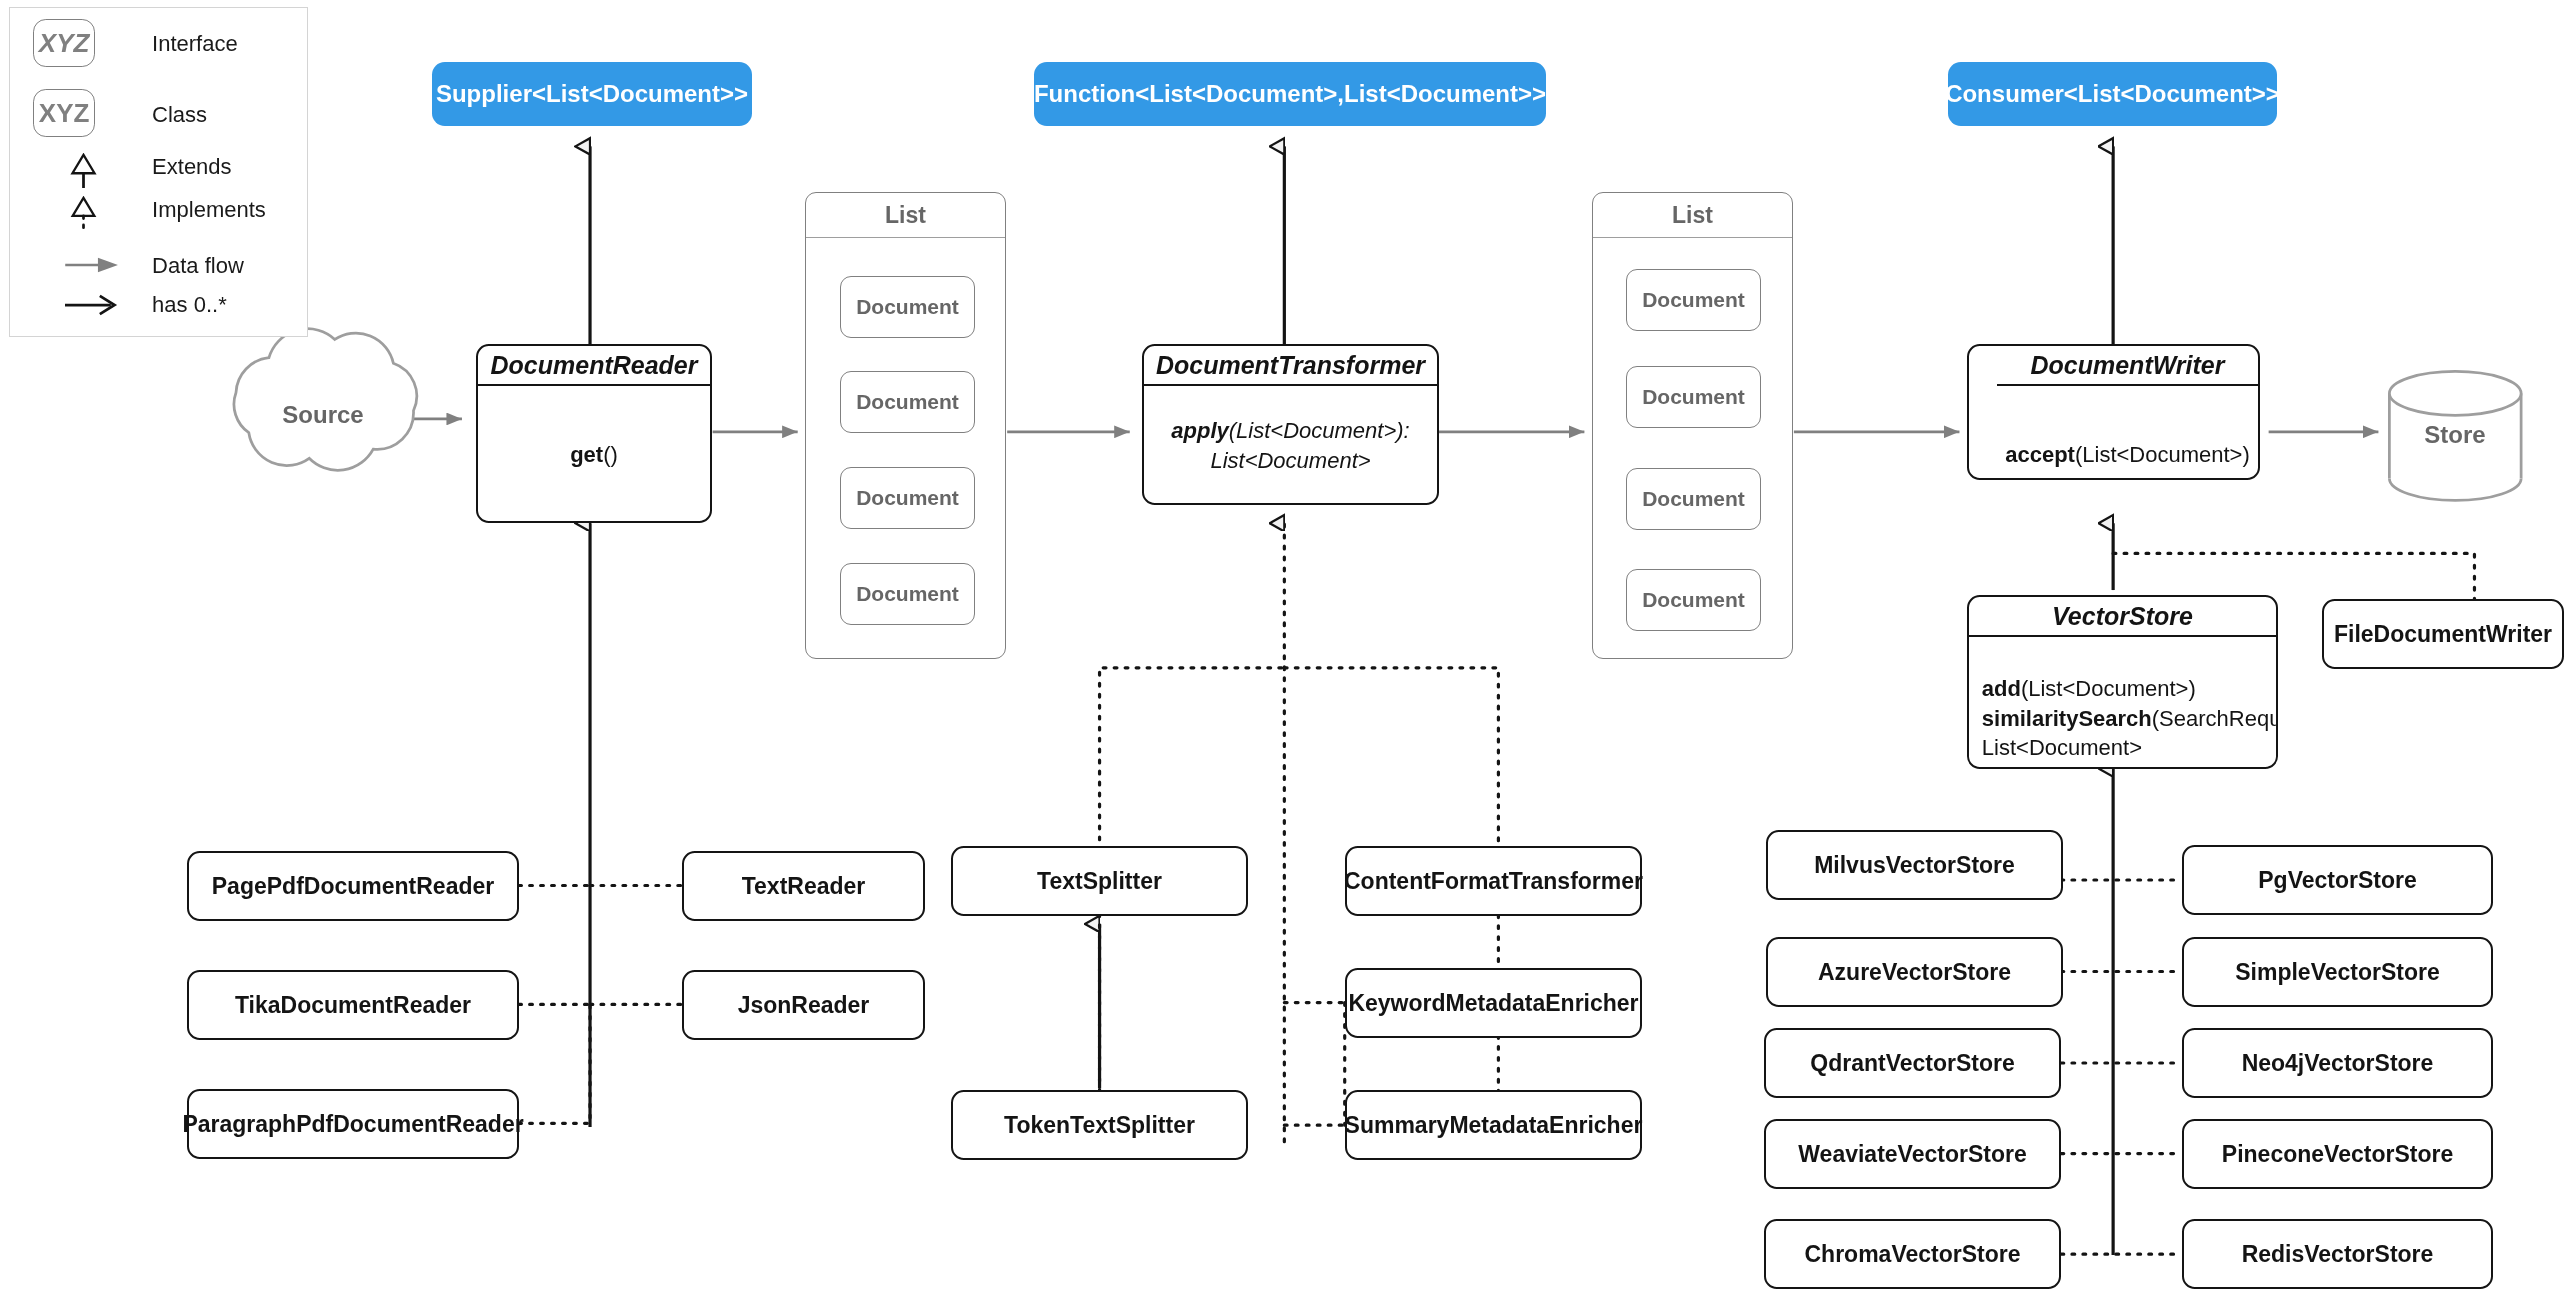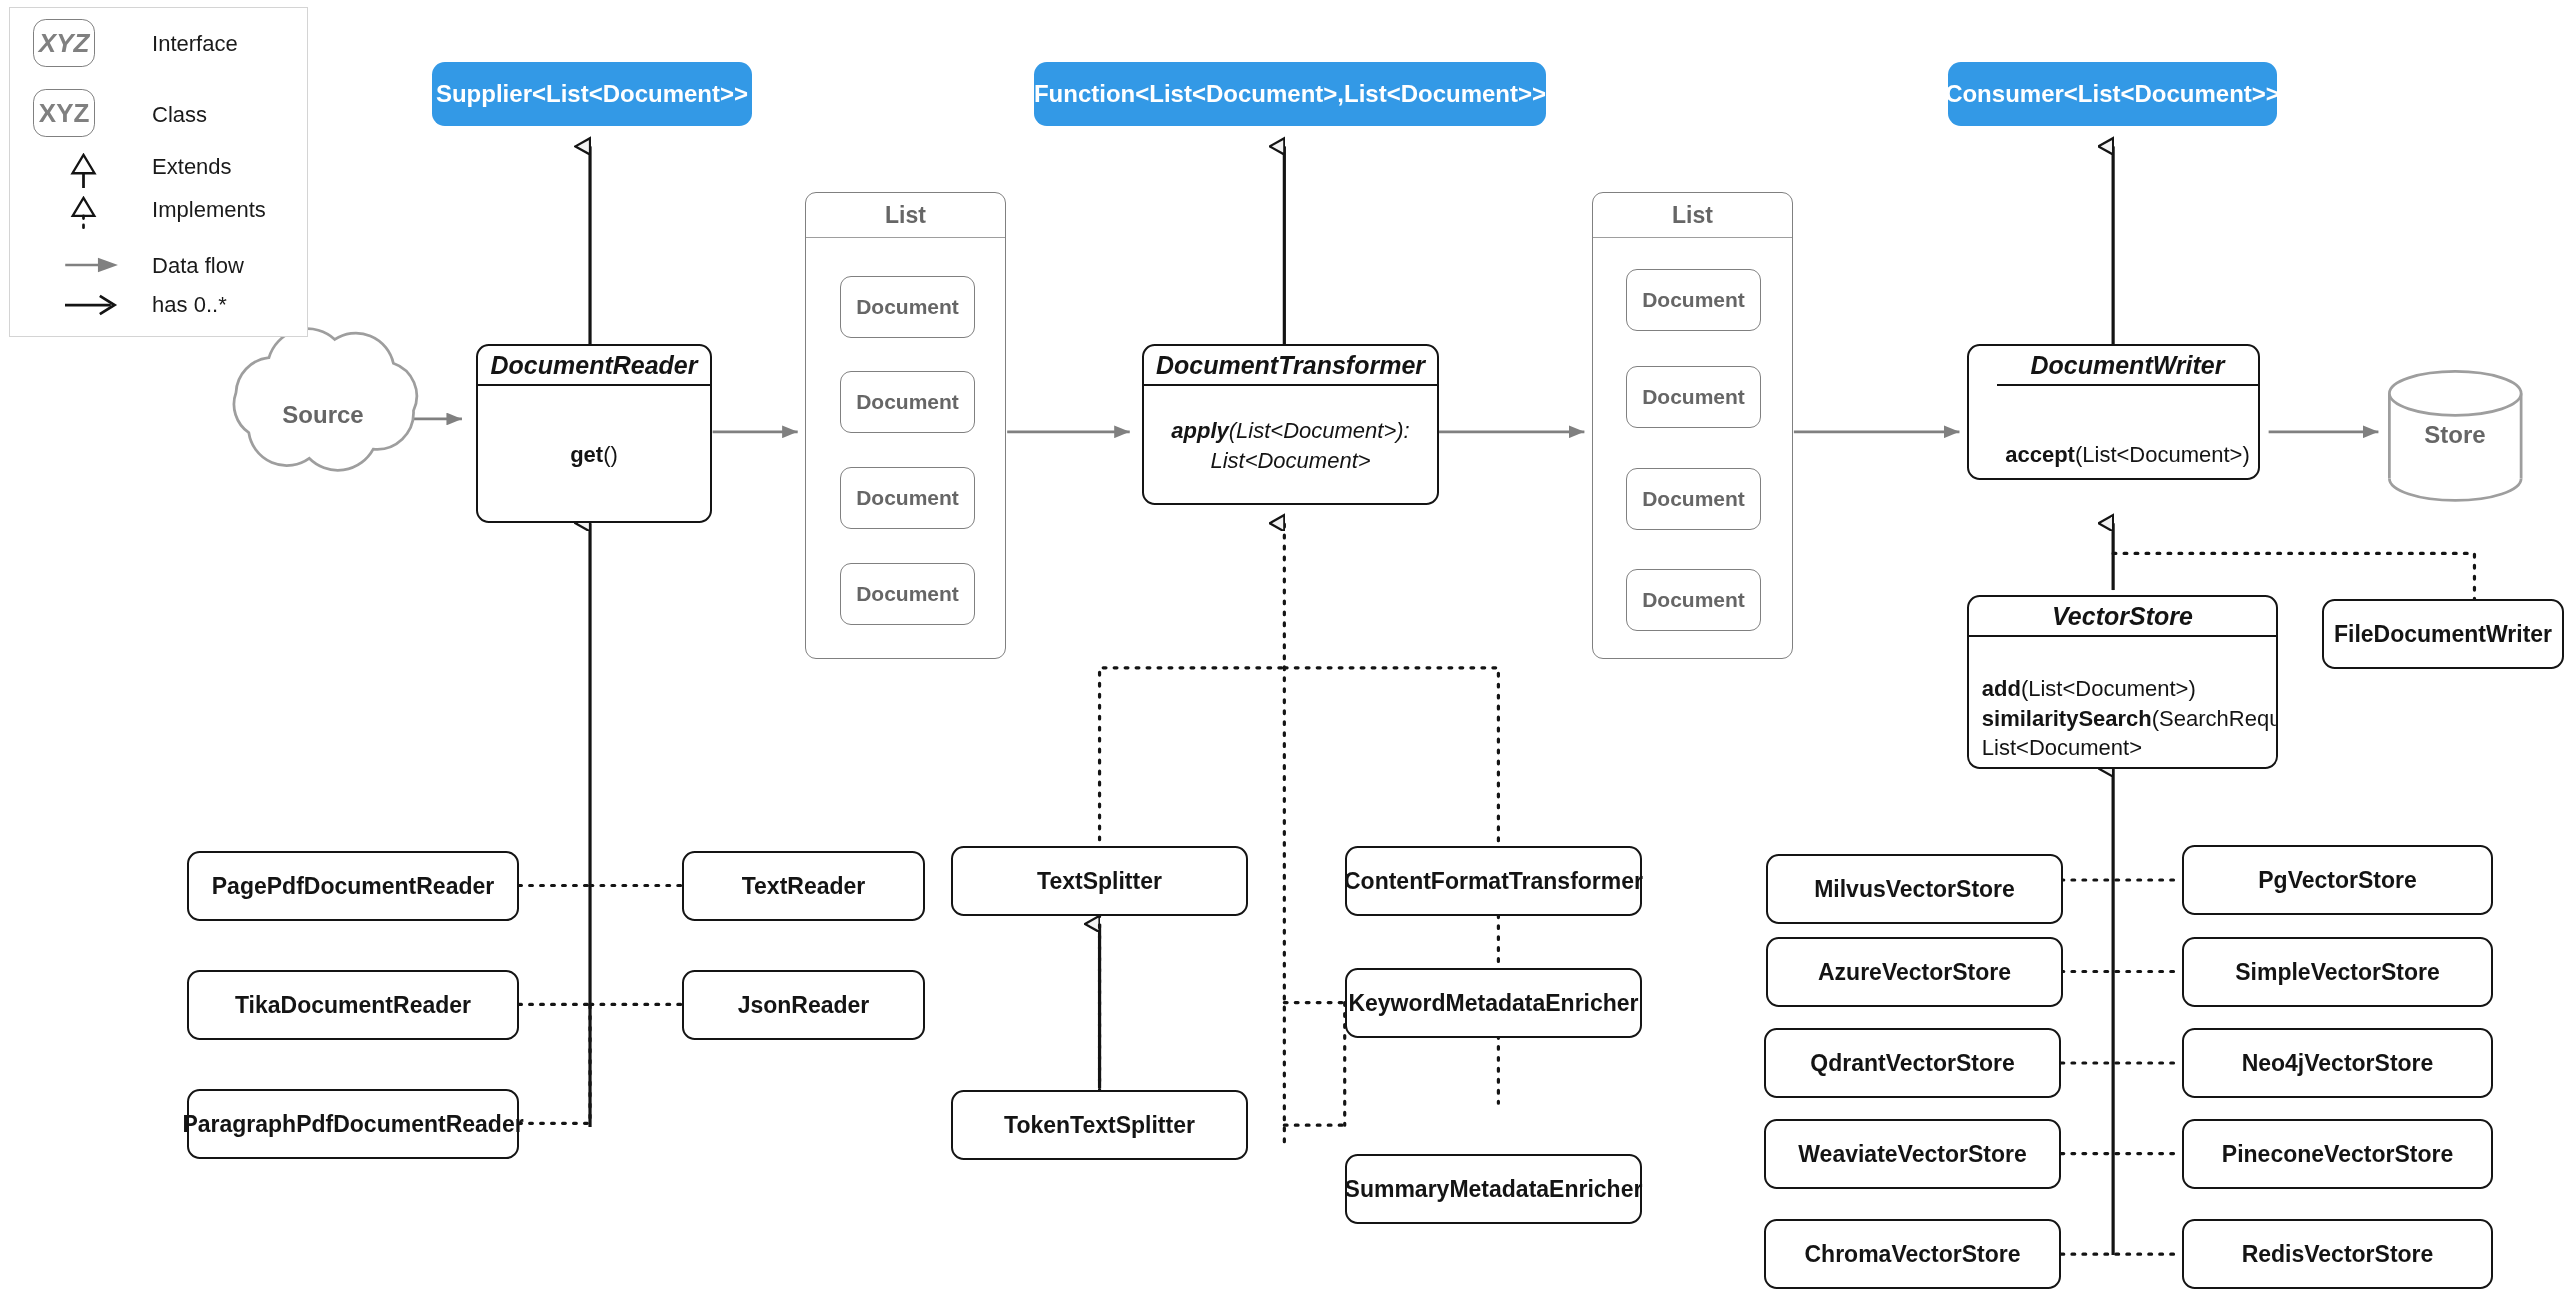--- a/index.html
+++ b/index.html
@@ -344,25 +344,25 @@
   <div class="node cls" style="left:187px;top:851px;width:332px;height:70px;">PagePdfDocumentReader</div>
   <div class="node cls" style="left:187px;top:970px;width:332px;height:70px;">TikaDocumentReader</div>
   <div class="node cls" style="left:187px;top:1089px;width:332px;height:70px;">ParagraphPdfDocumentReader</div>
   <div class="node cls" style="left:682px;top:851px;width:243px;height:70px;">TextReader</div>
   <div class="node cls" style="left:682px;top:970px;width:243px;height:70px;">JsonReader</div>
 
   <div class="node cls" style="left:951px;top:846px;width:297px;height:70px;">TextSplitter</div>
   <div class="node cls" style="left:951px;top:1090px;width:297px;height:70px;">TokenTextSplitter</div>
   <div class="node cls" style="left:1345px;top:846px;width:297px;height:70px;">ContentFormatTransformer</div>
   <div class="node cls" style="left:1345px;top:968px;width:297px;height:70px;">KeywordMetadataEnricher</div>
-  <div class="node cls" style="left:1345px;top:1154px;width:297px;height:70px;">SummaryMetadataEnricher</div>
+  <div class="node cls" style="left:1345px;top:1090px;width:297px;height:70px;">SummaryMetadataEnricher</div>
 
   <div class="node cls" style="left:2322px;top:599px;width:242px;height:70px;">FileDocumentWriter</div>
 
-  <div class="node cls" style="left:1766px;top:854px;width:297px;height:70px;">MilvusVectorStore</div>
+  <div class="node cls" style="left:1766px;top:830px;width:297px;height:70px;">MilvusVectorStore</div>
   <div class="node cls" style="left:1766px;top:937px;width:297px;height:70px;">AzureVectorStore</div>
   <div class="node cls" style="left:1764px;top:1028px;width:297px;height:70px;">QdrantVectorStore</div>
   <div class="node cls" style="left:1764px;top:1119px;width:297px;height:70px;">WeaviateVectorStore</div>
   <div class="node cls" style="left:1764px;top:1219px;width:297px;height:70px;">ChromaVectorStore</div>
 
   <div class="node cls" style="left:2182px;top:845px;width:311px;height:70px;">PgVectorStore</div>
   <div class="node cls" style="left:2182px;top:937px;width:311px;height:70px;">SimpleVectorStore</div>
   <div class="node cls" style="left:2182px;top:1028px;width:311px;height:70px;">Neo4jVectorStore</div>
   <div class="node cls" style="left:2182px;top:1119px;width:311px;height:70px;">PineconeVectorStore</div>
   <div class="node cls" style="left:2182px;top:1219px;width:311px;height:70px;">RedisVectorStore</div>

